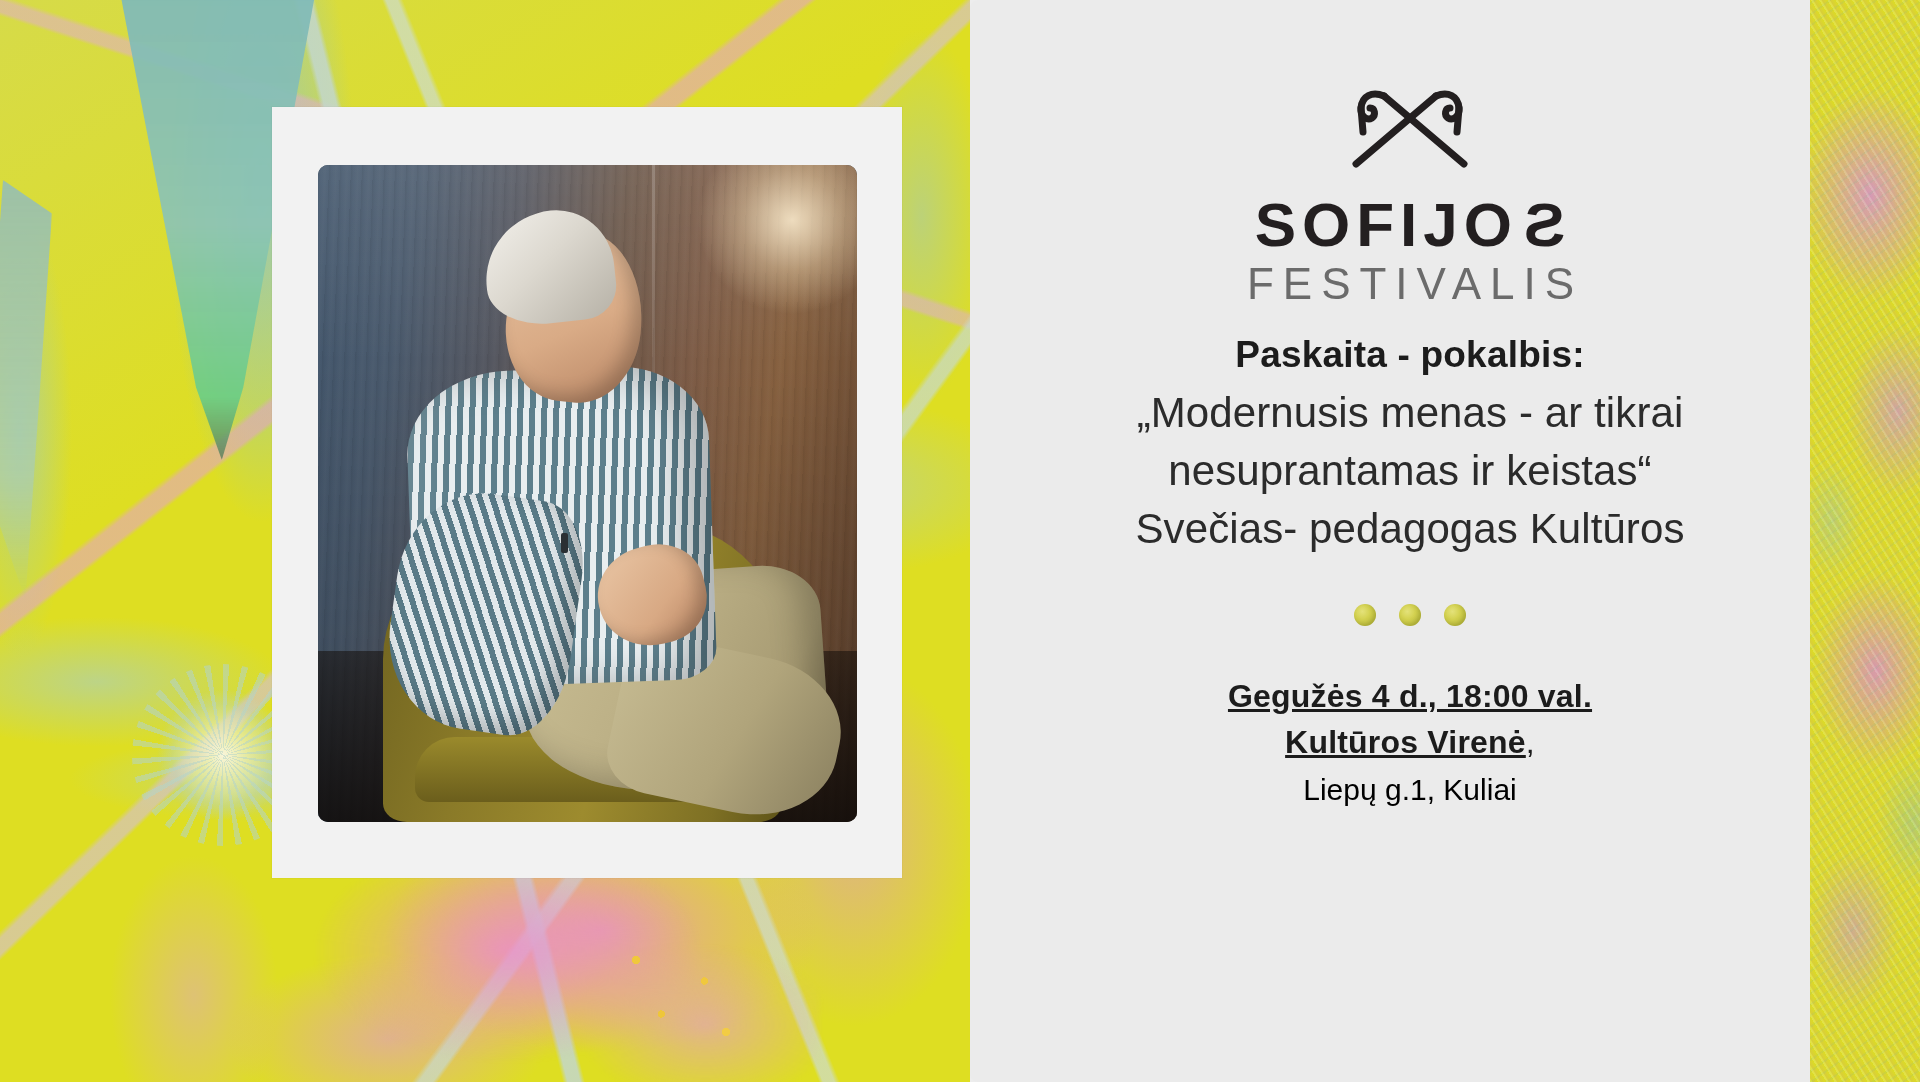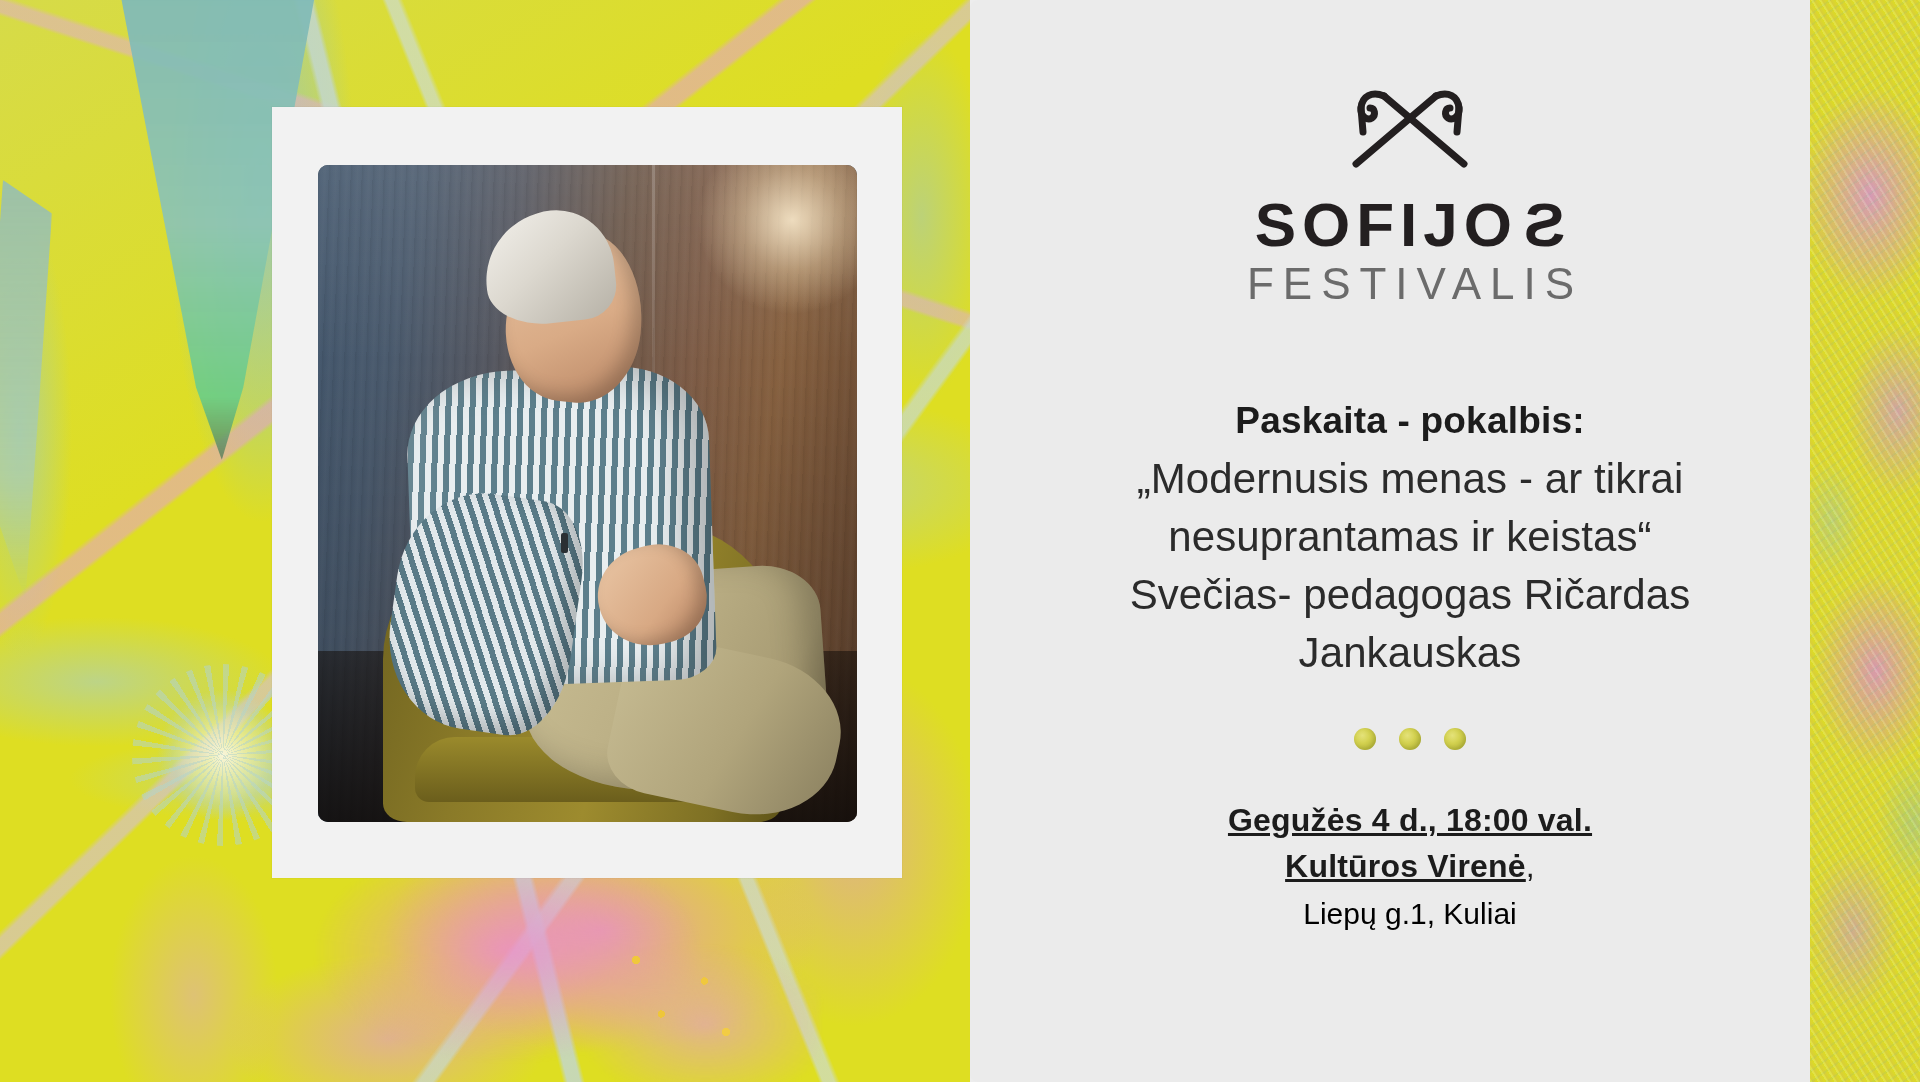--- a/index.html
+++ b/index.html
@@ -305,21 +305,21 @@
     font-size: 44px;
     font-weight: 300;
     letter-spacing: 9px;
     color: #6b6b6b;
     line-height: 1;
     padding-left: 10px;
   }
 
   
   .headline-block {
-    margin-top: 92px;
+    margin-top: 26px;
     padding: 0 44px;
   }
   .headline-title {
     font-size: 37px;
     font-weight: 700;
     color: #1c1c1c;
     line-height: 1.25;
     letter-spacing: 0.2px;
   }
   .headline-sub {
@@ -459,22 +459,21 @@
         </div>
 
         <div class="logo-sub">FESTIVALIS</div>
       </div>
 
       <div class="headline-block">
         <div class="headline-title">Paskaita - pokalbis:</div>
         <div class="headline-sub">
           <div>„Modernusis menas - ar tikrai</div>
           <div>nesuprantamas ir keistas“</div>
-          <div>Svečias- pedagogas Ričardas</div>
-          <div>Jankauskas</div>
+          <div>Svečias- pedagogas Kultūros</div>
         </div>
       </div>
 
       <div class="divider">
         <span class="divider-dot"></span>
         <span class="divider-dot"></span>
         <span class="divider-dot"></span>
       </div>
 
       <div class="details-block">

